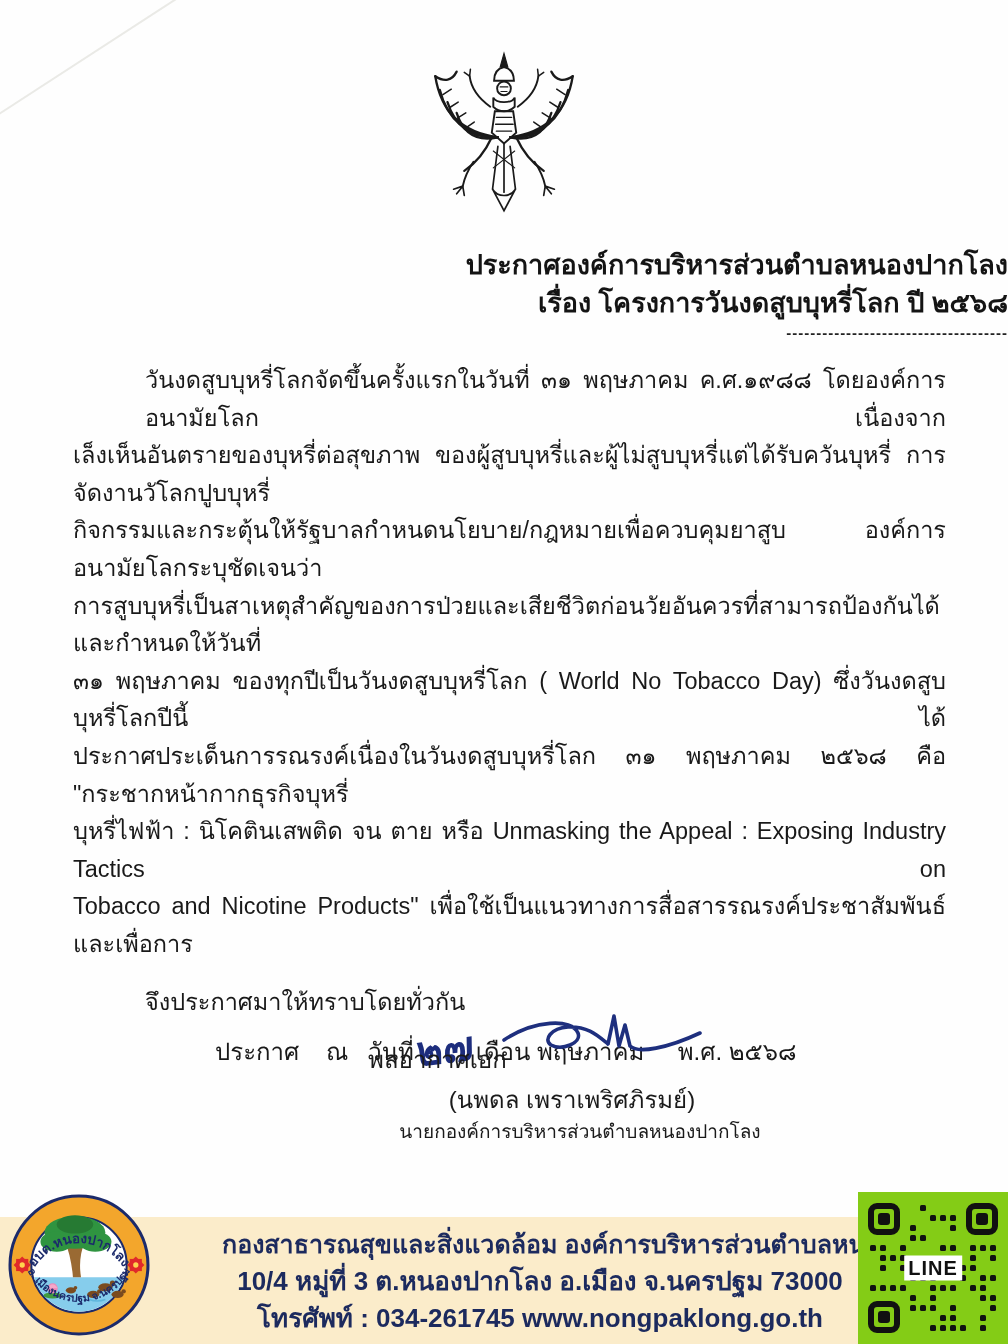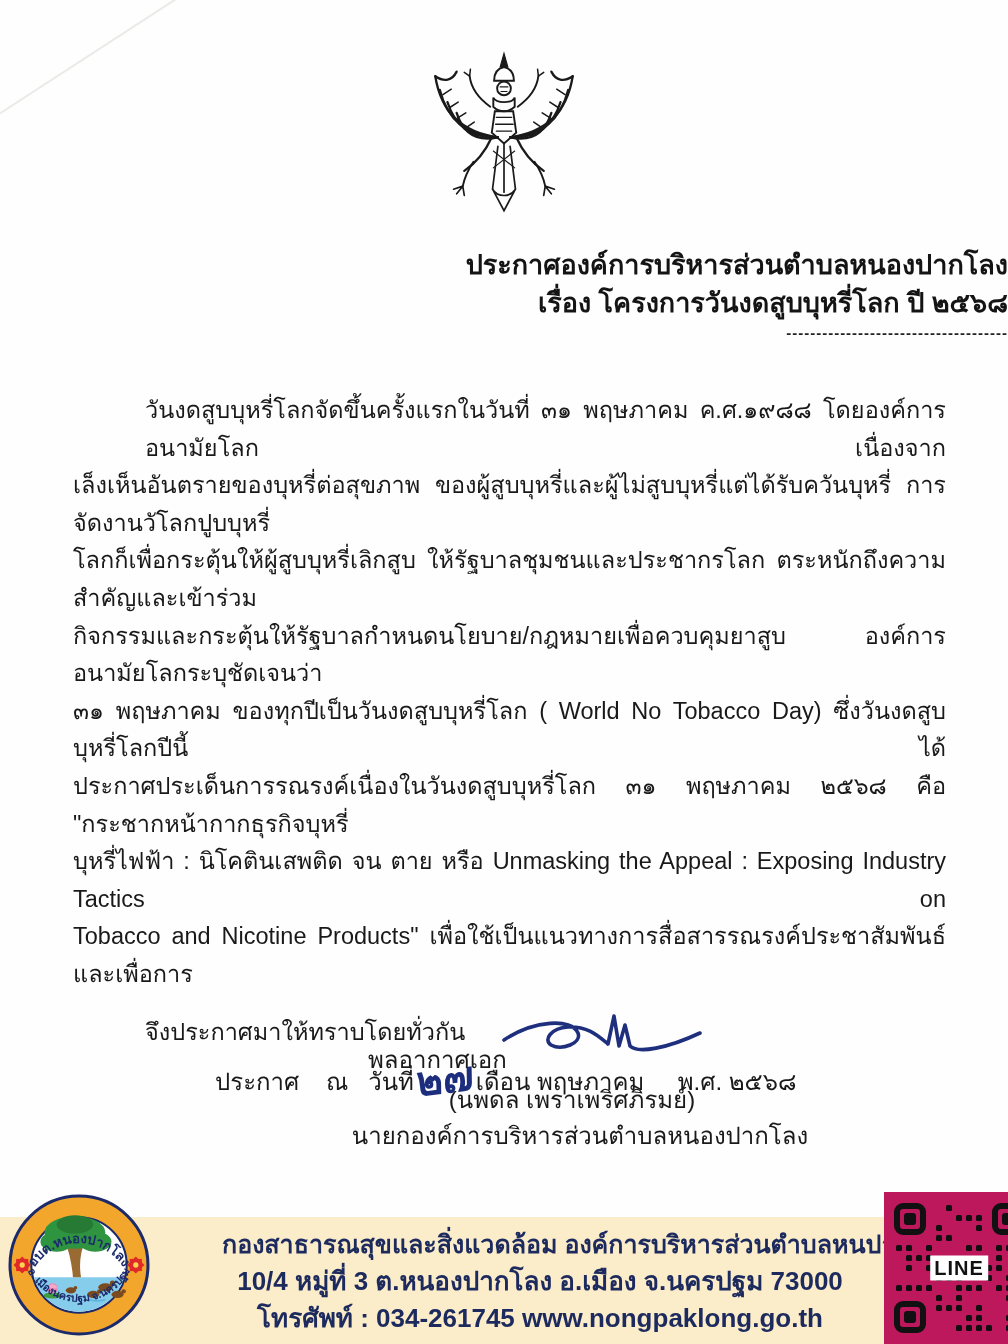--- a/index.html
+++ b/index.html
@@ -22,48 +22,48 @@
   
   .title-block {
     position:absolute; top:246px; left:0; width:100%;
     text-align:right; font-weight:bold; font-size:27px; line-height:38px; color:#141414;
   }
   .title-sep { font-size:15px; font-weight:bold; letter-spacing:1px; line-height:22px; color:#222; }
 
   
   .content {
     position:absolute; top:362px; left:73px; width:873px;
-    font-size:23.5px; line-height:37.6px; color:#191919;margin-top:30px;
+    font-size:23.5px; line-height:37.6px; color:#191919;
   }
   .t-line { text-align:justify; text-align-last:justify; }
   .t-line.no-just { text-align:justify; text-align-last:auto; }
   .indent { padding-left:72px; }
   .para2 { margin-top:22px; }
   .closing { margin-top:20px; padding-left:72px; }
   .date-line { margin-top:12px; padding-left:142px; font-size:24px; }
   .handwritten {
     display:inline-block; color:#1d2d7d; font-size:41px; font-weight:600;
     transform:rotate(-7deg) skewX(-6deg) translateY(3px); line-height:0; margin:0 2px;
   }
 
   
   .sig-rank { position:absolute; left:368px; top:1040px; font-size:24px; }
   .sig-svg  { position:absolute; left:492px; top:1006px; }
   .sig-name { position:absolute; left:372px; top:1080px; width:400px; text-align:center; font-size:24px; }
-  .sig-pos  { position:absolute; left:290px; top:1116px; width:580px; text-align:center; font-size:24px; }
+  .sig-pos  { position:absolute; left:290px; top:1116px; width:580px; text-align:center; font-size:19px; }
 
   
   .footer-band { position:absolute; left:0; bottom:0; width:1008px; height:127px; background:#fbecca; }
   .footer-logo { position:absolute; left:8px; bottom:8px; width:142px; height:142px; }
   .footer-text {
     position:absolute; left:222px; bottom:7px; width:636px; text-align:center;
     color:#1c2a5e; font-weight:bold; font-size:26px; line-height:37px; white-space:nowrap;
   }
   .footer-text .fl1 { font-size:25px; }
-  .qr-panel { position:absolute; right:0; bottom:0; width:124px; height:152px; background:#be185d; }
+  .qr-panel { position:absolute; right:0; bottom:0; width:150px; height:152px; background:#84cc16; }
   .qr-inner { position:absolute; left:10px; top:11px; width:130px; height:130px; }
   .finder { position:absolute; width:32px; height:32px; border:6px solid #111; border-radius:9px; box-sizing:border-box; }
   .finder::after { content:""; position:absolute; inset:4px; background:#111; border-radius:3px; }
   .finder.tl { left:0; top:0; } .finder.tr { right:0; top:0; } .finder.bl { left:0; bottom:0; }
   .qdot { position:absolute; width:6px; height:6px; background:#111; border-radius:1.5px; }
   .line-label {
     position:absolute; top:50%; left:50%; transform:translate(-50%,-50%);
     background:#fff; color:#111; font-weight:bold; font-size:20px; letter-spacing:1px; padding:1px 4px;
   }
 </style>
@@ -111,22 +111,22 @@
 <div class="title-block">
   <div>ประกาศองค์การบริหารส่วนตำบลหนองปากโลง</div>
   <div>เรื่อง โครงการวันงดสูบบุหรี่โลก ปี ๒๕๖๘</div>
   <div class="title-sep">-------------------------------------</div>
 </div>
 
 <div class="content">
   <div>
     <div class="t-line indent">วันงดสูบบุหรี่โลกจัดขึ้นครั้งแรกในวันที่ ๓๑ พฤษภาคม ค.ศ.๑๙๘๘ โดยองค์การอนามัยโลก เนื่องจาก</div>
     <div class="t-line">เล็งเห็นอันตรายของบุหรี่ต่อสุขภาพ ของผู้สูบบุหรี่และผู้ไม่สูบบุหรี่แต่ได้รับควันบุหรี่ การจัดงานวัโลกปูบบุหรี่</div>
-    <div class="t-line">โลกก็เพื่อกระตุ้นให้ผู้สูบบุหรี่เลิกสูบ ให้รัฐบาลชุมชนและประชากรโลก ตระหนักถึงความสำคัญและเข้าร่วม</div>
     <div class="t-line">กิจกรรมและกระตุ้นให้รัฐบาลกำหนดนโยบาย/กฎหมายเพื่อควบคุมยาสูบ องค์การอนามัยโลกระบุชัดเจนว่า</div>
+    <div class="t-line">การสูบบุหรี่เป็นสาเหตุสำคัญของการป่วยและเสียชีวิตก่อนวัยอันควรที่สามารถป้องกันได้ และกำหนดให้วันที่</div>
     <div class="t-line">๓๑ พฤษภาคม ของทุกปีเป็นวันงดสูบบุหรี่โลก ( World No Tobacco Day) ซึ่งวันงดสูบบุหรี่โลกปีนี้ ได้</div>
     <div class="t-line">ประกาศประเด็นการรณรงค์เนื่องในวันงดสูบบุหรี่โลก ๓๑ พฤษภาคม ๒๕๖๘ คือ "กระชากหน้ากากธุรกิจบุหรี่</div>
     <div class="t-line">บุหรี่ไฟฟ้า : นิโคตินเสพติด จน ตาย หรือ Unmasking the Appeal : Exposing Industry Tactics on</div>
     <div class="t-line">Tobacco and Nicotine Products"  เพื่อใช้เป็นแนวทางการสื่อสารรณรงค์ประชาสัมพันธ์ และเพื่อการ</div>
   </div>
   <div class="closing">จึงประกาศมาให้ทราบโดยทั่วกัน</div>
   <div class="date-line">
     <span class="pre">ประกาศ    ณ   วันที่</span><span class="handwritten">๒๗</span><span class="pre">เดือน พฤษภาคม     พ.ศ. ๒๕๖๘</span>
   </div>
 </div>

